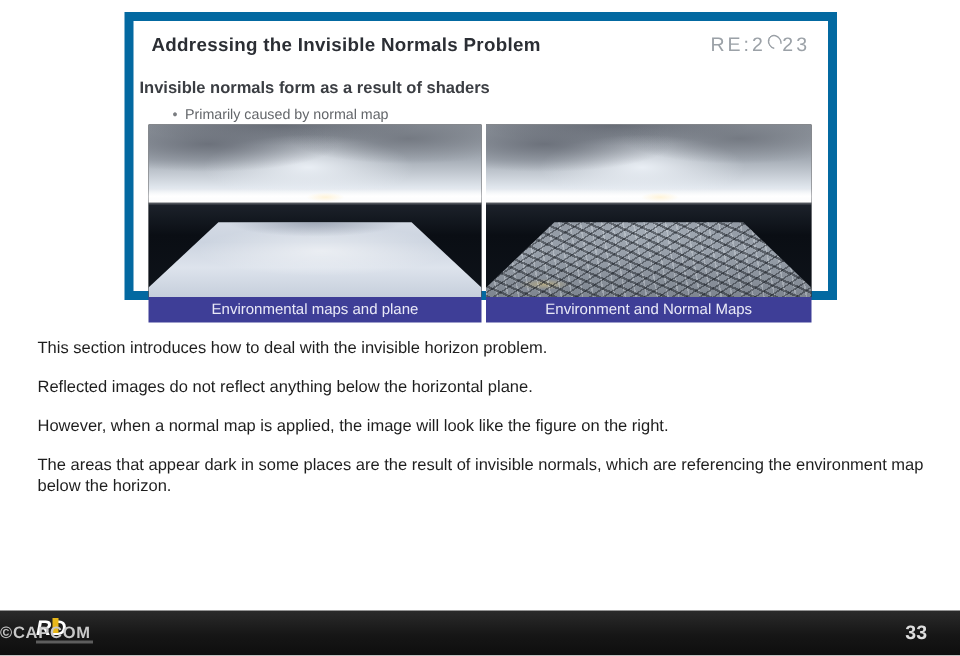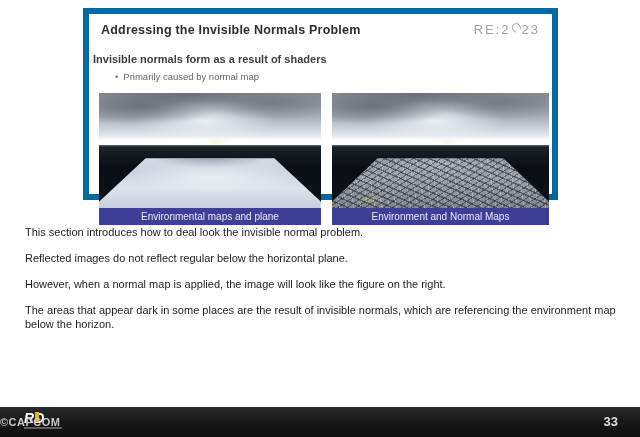--- a/index.html
+++ b/index.html
@@ -46,22 +46,22 @@
     font-size: 11px; font-weight: bold; color: #3b3e43;
   }
   .bullet-row {
     position: absolute; left: 26px; top: 57px;
     font-size: 9.5px; color: #63666a;
   }
   .bullet-marker { margin-right: 5px; color: #7a7d81; }
 
   
   .figures {
-    position: absolute; left: 10px; top: 79px;
-    display: flex; gap: 11px; border-radius: 20px;
+    position: absolute; left: 10px; top: 69px;
+    display: flex; gap: 3px; border-radius: 20px;
   }
   .figure { display: flex; flex-direction: column; }
   .figure.left  { width: 222px; }
   .figure.right { width: 217px; }
   .photo {
     position: relative; height: 115px; overflow: hidden; background: #0c1016;
   }
   .sky {
     position: absolute; left: 0; right: 0; top: 0; height: 52px;
     background:
@@ -185,22 +185,22 @@
           <div class="horizon-glow"></div>
           <div class="sun-glow"></div>
         </div>
         <div class="figure-caption">Environment and Normal Maps</div>
       </div>
 
     </div>
   </div>
 
   <div class="notes">
-    <p>This section introduces how to deal look the invisible normal problem.</p>
-    <p>Reflected images do not reflect regular below the horizontal plane.</p>
+    <p>This section introduces how to deal with the invisible horizon problem.</p>
+    <p>Reflected images do not reflect anything below the horizontal plane.</p>
     <p>However, when a normal map is applied, the image will look like the figure on the right.</p>
     <p>The areas that appear dark in some places are the result of invisible normals, which are referencing the environment map below the horizon.</p>
   </div>
 
   <div class="footer">
     <div class="rd-logo">
       <span>R</span><span class="rd-d">D</span>
       <div class="rd-tagline"></div>
     </div>
     <div class="copyright">©CAPCOM</div>

